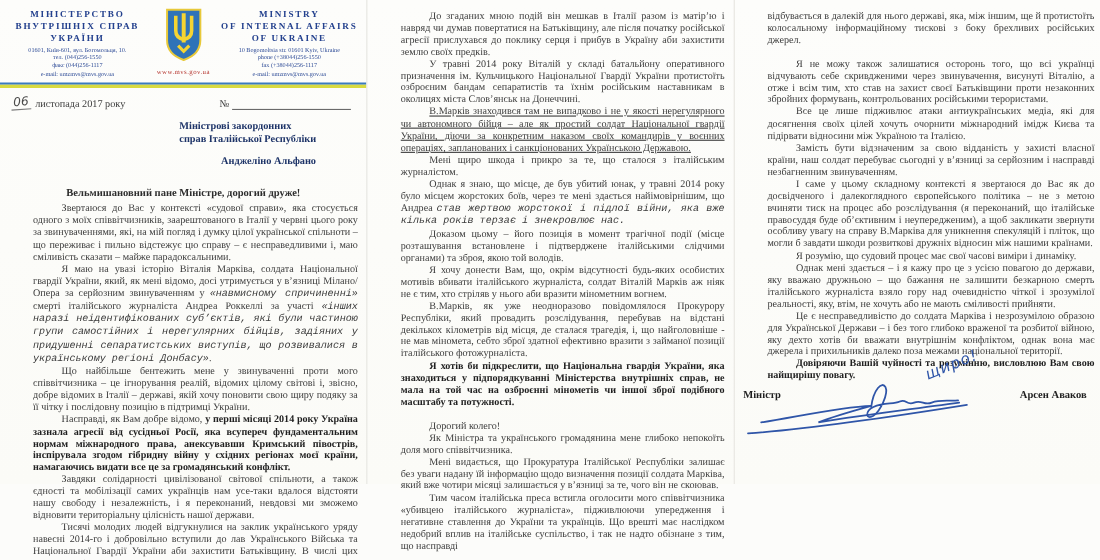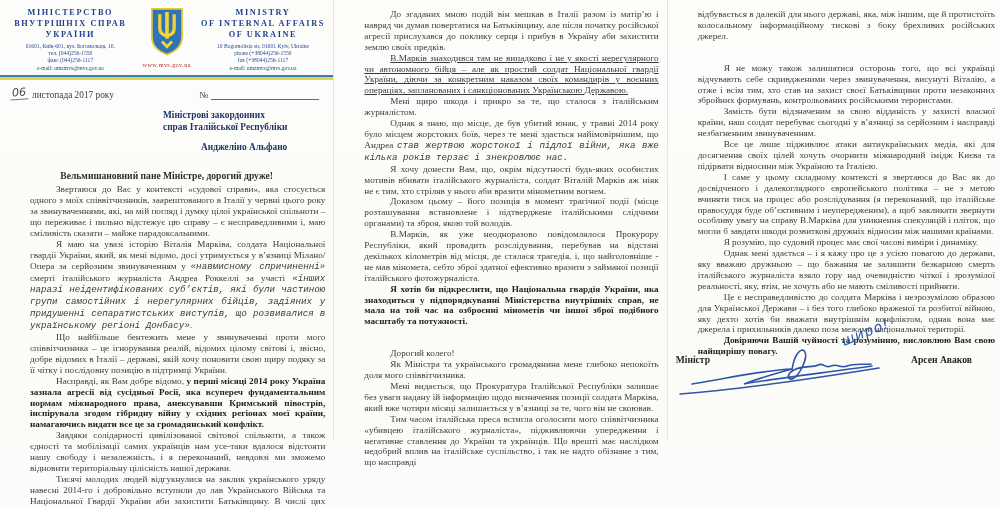--- a/index.html
+++ b/index.html
@@ -37,28 +37,28 @@
   .addressee-name{margin-top:7px;text-align:center;}
 
   .salutation{margin-top:17px;text-align:center;font-weight:bold;font-size:9.6px;color:#2d2d2d;}
 
   
   .body-text{padding:3px 8px 0 30px;font-size:9.2px;line-height:10.9px;text-align:justify;}
   .page2 .body-text{padding-top:9px;}
   .page3 .body-text{padding-top:9px;padding-right:5px;}
   .para{margin:0;text-indent:26px;}
   .para.noindent{text-indent:0;}
-  .para.gap-before{margin-top:21px;}
+  .para.gap-before{margin-top:11px;}
   .i{font-style:italic;font-family:Liberation Mono, monospace;}
   .b{font-weight:bold;color:#1f1f1f;}
   .u{text-decoration:underline;}
 
   
   .sig-block{position:absolute;left:0;right:0;top:346px;height:160px;}
-  .sig-row{display:flex;justify-content:space-between;padding:8px 28px 0 8px;font-weight:bold;color:#1f1f1f;font-size:9.6px;}
+  .sig-row{display:flex;justify-content:space-between;padding:8px 12px 0 8px;font-weight:bold;color:#1f1f1f;font-size:9.6px;}
   .sig-note{position:absolute;left:172px;top:-22px;color:#2f55a8;font-style:italic;font-size:14px;transform:rotate(-22deg);font-family:"DejaVu Sans",sans-serif;letter-spacing:1px;}
   .sig-svg{position:absolute;left:6px;top:-6px;}
 </style>
 </head>
 <body>
 
 <div class="scan">
 
   <div class="page page1">
     <div class="letterhead">
@@ -131,40 +131,41 @@
         <p class="para"><span>Що найбільше бентежить мене у звинуваченні проти мого співвітчизника – це ігнорування реалій, відомих цілому світові і, звісно, добре відомих в Італії – державі, якій хочу поновити свою щиру подяку за її чітку і послідовну позицію в підтримці України.</span></p>
         <p class="para"><span>Насправді, як Вам добре відомо, </span><span class="b">у перші місяці 2014 року Україна зазнала агресії від сусідньої Росії, яка всупереч фундаментальним нормам міжнародного права, анексувавши Кримський півострів, інспірувала згодом гібридну війну у східних регіонах моєї країни, намагаючись видати все це за громадянський конфлікт.</span></p>
         <p class="para"><span>Завдяки солідарності цивілізованої світової спільноти, а також єдності та мобілізації самих українців нам усе-таки вдалося відстояти нашу свободу і незалежність, і я переконаний, невдовзі ми зможемо відновити територіальну цілісність нашої держави.</span></p>
         <p class="para"><span>Тисячі молодих людей відгукнулися на заклик українського уряду навесні 2014-го і добровільно вступили до лав Українського Війська та Національної Гвардії України аби захистити Батьківщину. В числі цих сміливців був і Віталій Марків, який після короткого періоду вишколу вирішив записатися в Національну гвардію.</span></p>
       </div>
   </div>
 
   <div class="page page2">
     <div class="body-text">
         <p class="para"><span>До згаданих мною подій він мешкав в Італії разом із матір’ю і навряд чи думав повертатися на Батьківщину, але після початку російської агресії прислухався до поклику серця і прибув в Україну аби захистити землю своїх предків.</span></p>
+        <p class="para"><span>У травні 2014 року Віталій у складі батальйону оперативного призначення ім. Кульчицького Національної Гвардії України протистоїть озброєним бандам сепаратистів та їхнім російським наставникам в околицях міста Слов’янськ на Донеччині.</span></p>
         <p class="para"><span class="u">В.Марків знаходився там не випадково і не у якості нерегулярного чи автономного бійця – але як простий солдат Національної гвардії України, діючи за конкретним наказом своїх командирів у воєнних операціях, запланованих і санкціонованих Українською Державою.</span></p>
         <p class="para"><span>Мені щиро шкода і прикро за те, що сталося з італійським журналістом.</span></p>
         <p class="para"><span>Однак я знаю, що місце, де був убитий юнак, у травні 2014 року було місцем жорстоких боїв, через те мені здається найімовірнішим, що Андреа </span><span class="i">став жертвою жорстокої і підлої війни, яка вже кілька років терзає і знекровлює нас.</span></p>
+        <p class="para"><span>Доказом цьому – його позиція в момент трагічної події (місце розташування встановлене і підтверджене італійськими слідчими органами) та зброя, якою той володів.</span></p>
         <p class="para"><span>Я хочу донести Вам, що, окрім відсутності будь-яких особистих мотивів вбивати італійського журналіста, солдат Віталій Марків аж ніяк не є тим, хто стріляв у нього аби вразити мінометним вогнем.</span></p>
-        <p class="para"><span>Доказом цьому – його позиція в момент трагічної події (місце розташування встановлене і підтверджене італійськими слідчими органами) та зброя, якою той володів.</span></p>
         <p class="para"><span>В.Марків, як уже неодноразово повідомлялося Прокурору Республіки, який провадить розслідування, перебував на відстані декількох кілометрів від місця, де сталася трагедія, і, що найголовніше - не мав міномета, себто зброї здатної ефективно вразити з займаної позиції італійського фотожурналіста.</span></p>
         <p class="para"><span class="b">Я хотів би підкреслити, що Національна гвардія України, яка знаходиться у підпорядкуванні Міністерства внутрішніх справ, не мала на той час на озброєнні мінометів чи іншої зброї подібного масштабу та потужності.</span></p>
         <p class="para gap-before"><span>Дорогий колего!</span></p>
         <p class="para"><span>Як Міністра та українського громадянина мене глибоко непокоїть доля мого співвітчизника.</span></p>
         <p class="para"><span>Мені видається, що Прокуратура Італійської Республіки залишає без уваги надану їй інформацію щодо визначення позиції солдата Марківа, який вже чотири місяці залишається у в’язниці за те, чого він не скоював.</span></p>
         <p class="para"><span>Тим часом італійська преса встигла оголосити мого співвітчизника «убивцею італійського журналіста», підживлюючи упередження і негативне ставлення до України та українців. Що врешті має наслідком недобрий вплив на італійське суспільство, і так не надто обізнане з тим, що насправді</span></p>
       </div>
   </div>
 
   <div class="page page3">
     <div class="body-text">
         <p class="para noindent"><span>відбувається в далекій для нього державі, яка, між іншим, ще й протистоїть колосальному інформаційному тискові з боку брехливих російських джерел.</span></p>
         <p class="para gap-before"><span>Я не можу також залишатися осторонь того, що всі українці  відчувають себе скривдженими через звинувачення, висунуті Віталію, а отже і всім тим, хто став на захист своєї Батьківщини проти незаконних збройних формувань, контрольованих російськими терористами.</span></p>
+        <p class="para"><span>Все це лише підживлює атаки антиукраїнських медіа, які для досягнення своїх цілей хочуть очорнити міжнародний імідж Києва та підірвати відносини між Україною та Італією.</span></p>
         <p class="para"><span>Замість бути відзначеним за свою відданість у захисті власної країни, наш солдат перебуває сьогодні у в’язниці за серйозним і насправді незбагненним звинуваченням.</span></p>
-        <p class="para"><span>Все це лише підживлює атаки антиукраїнських медіа, які для досягнення своїх цілей хочуть очорнити міжнародний імідж Києва та підірвати відносини між Україною та Італією.</span></p>
         <p class="para"><span>І саме у цьому складному контексті я звертаюся до Вас як до досвідченого і далекоглядного європейського політика – не з метою вчиняти тиск на процес або розслідування (я переконаний, що італійське правосуддя буде об’єктивним і неупередженим), а щоб закликати звернути особливу увагу на справу В.Марківа для уникнення спекуляцій і пліток, що могли б завдати шкоди розвиткові дружніх відносин між нашими країнами.</span></p>
         <p class="para"><span>Я розумію, що судовий процес має свої часові виміри і динаміку.</span></p>
         <p class="para"><span>Однак мені здається – і я кажу про це з усією повагою до держави, яку вважаю дружньою – що бажання не залишити безкарною смерть італійського журналіста взяло гору над очевидністю чіткої і зрозумілої реальності, яку, втім, не хочуть або не мають сміливості прийняти.</span></p>
         <p class="para"><span>Це є несправедливістю до солдата Марківа і незрозумілою образою для Української Держави – і без того глибоко враженої та розбитої війною, яку дехто хотів би вважати внутрішнім конфліктом, однак вона має джерела і прихильників далеко поза межами національної території.</span></p>
         <p class="para"><span class="b">Довіряючи Вашій чуйності та розумінню, висловлюю Вам свою найщирішу повагу.</span></p>
       </div>
 
     <div class="sig-block">
       <span class="sig-note">щиро!</span>
       <span class="sig-svg">

